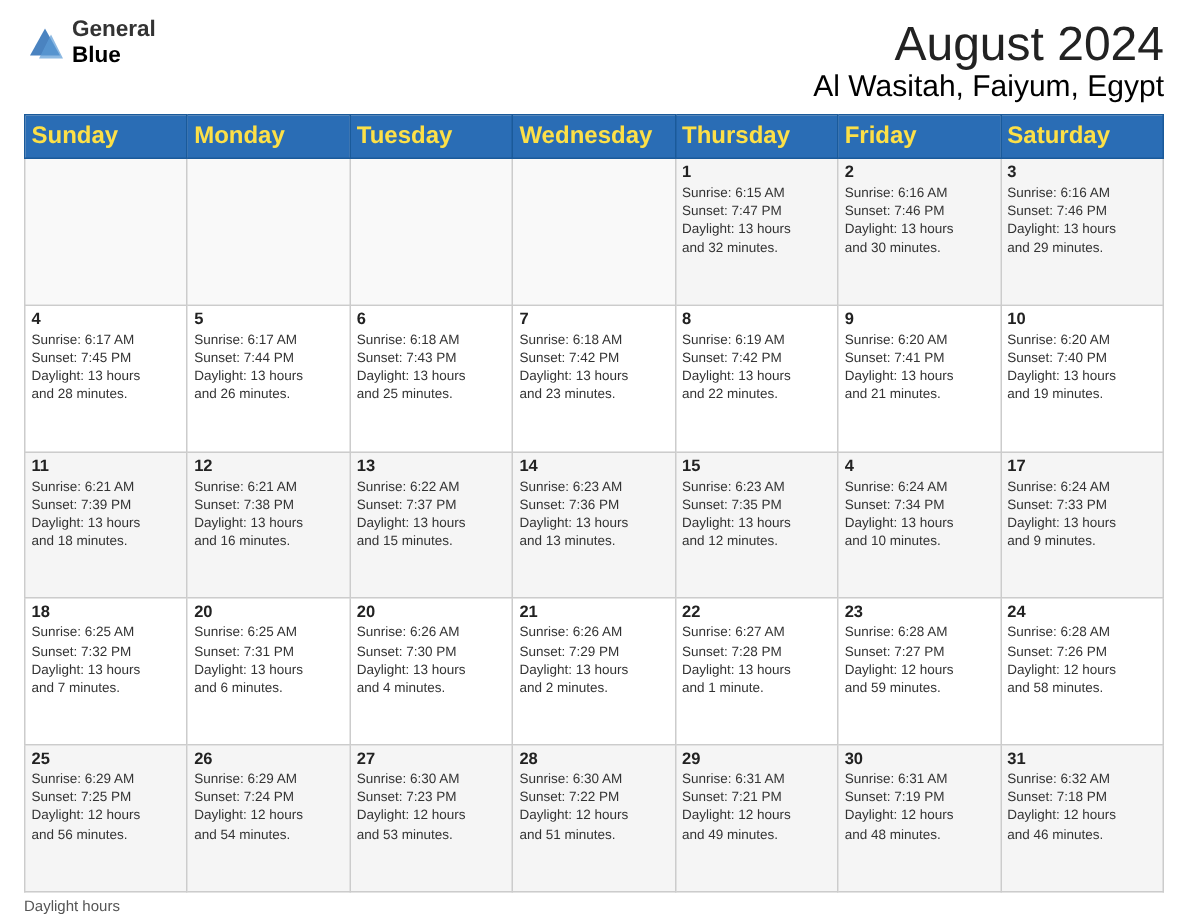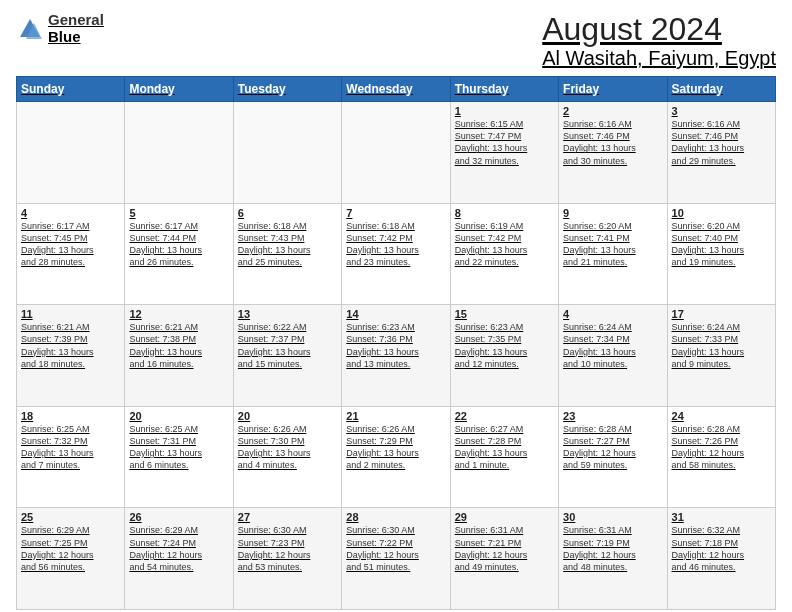--- a/index.html
+++ b/index.html
@@ -9,21 +9,20 @@
       width: 792px;
       height: 612px;
       overflow: hidden;
     }
     .page {
       width: 792px;
       height: 612px;
       padding: 12px 16px 2px 16px;
       display: flex;
       flex-direction: column;
-      text-decoration: underline;
     }
     .header {
       display: flex;
       align-items: flex-start;
       justify-content: space-between;
       margin-bottom: 6px;
     }
     .logo {
       display: flex;
       align-items: center;
@@ -42,40 +41,41 @@
     .logo-blue {
       font-size: 15px;
       font-weight: bold;
       color: #000000;
     }
     .logo-icon {
       width: 28px;
       height: 28px;
     }
     .title-block {
+      text-align: right;
     }
     .main-title {
       font-size: 32px;
       font-weight: normal;
       color: #222;
       line-height: 1.1;
     }
     .sub-title {
       font-size: 20px;
       color: #000000;
     }
     .calendar {
       width: 100%;
       border-collapse: collapse;
       flex: 1;
     }
     .calendar th {
       background: #2a6db5;
-      color: #ffffff;
-      font-size: 12px;
+      color: #fde047;
+      font-size: 16px;
       font-weight: bold;
       padding: 5px 4px;
       text-align: left;
       border: 1px solid #1a5a9a;
     }
     .calendar td {
       vertical-align: top;
       border: 1px solid #ccc;
       padding: 3px 4px;
       font-size: 9.5px;
@@ -371,13 +371,16 @@
             <span class="day-num">31</span>
             <div class="day-info" style="white-space: pre-line;">Sunrise: 6:32 AM
 Sunset: 7:18 PM
 Daylight: 12 hours
 and 46 minutes.</div>
           </td>
         </tr>
       </tbody>
   </table>
 
+  <div class="footer">
+    <span>Daylight hours</span>
+  </div>
 </div>
 
 </body></html>

